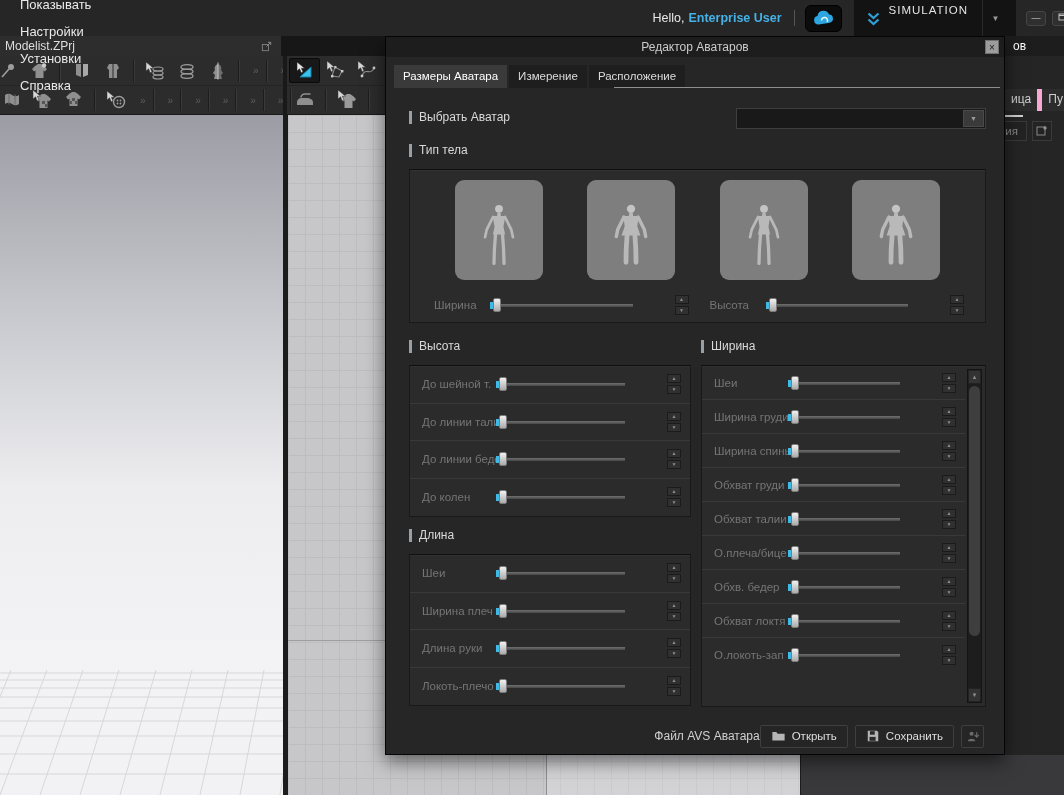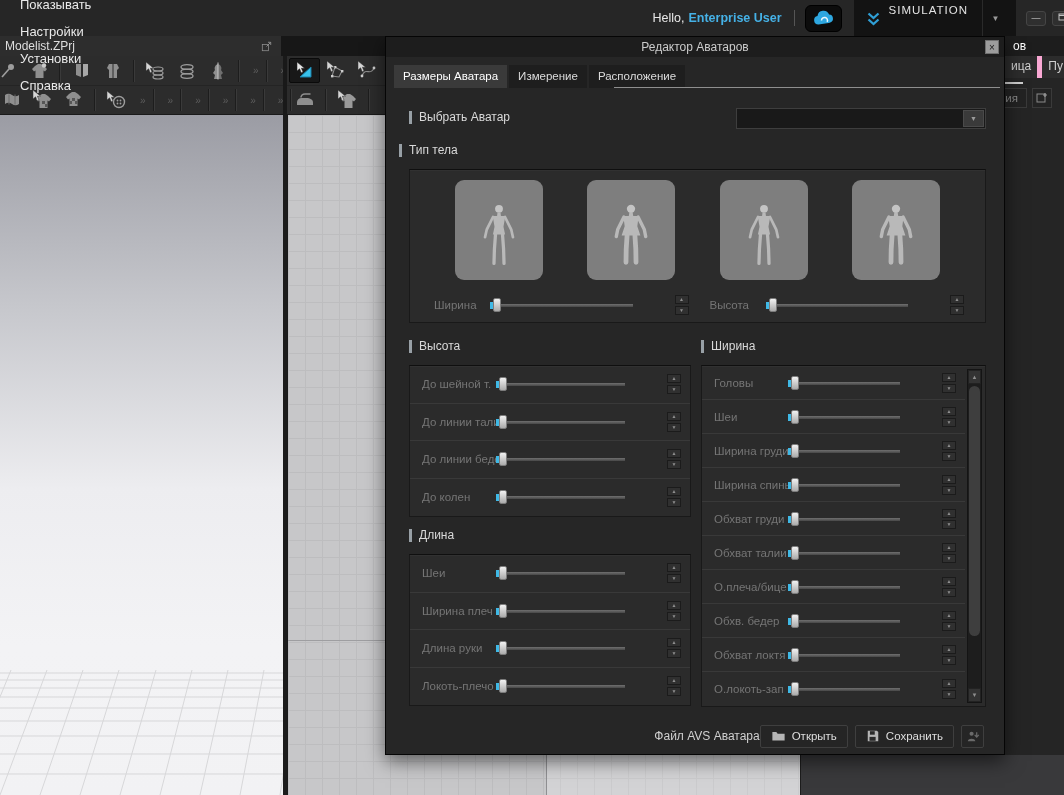--- a/index.html
+++ b/index.html
@@ -45,21 +45,21 @@
   .viewport2d{position:absolute;left:287px;top:115px;width:513px;height:680px;z-index:0;background:#c7c7c9;
     background-image:linear-gradient(#bdbdbf 1px,transparent 1px),linear-gradient(90deg,#bdbdbf 1px,transparent 1px);
     background-size:17px 17px;border-left:1px solid #1a1a1a;}
   .vp2-right{position:absolute;left:258px;top:0;width:255px;height:680px;background:rgba(255,255,255,.22);border-left:1px solid #8f8f92;}
   .vp2-hline{position:absolute;left:0;top:525px;width:258px;height:1px;background:#9e9ea1;}
   .bottom-right-dark{position:absolute;left:800px;top:755px;width:264px;height:40px;background:#39393b;border-left:1px solid #1d1d1d;z-index:2;}
 
   
   .right-frag{position:absolute;left:1005px;top:36px;width:59px;height:719px;background:#252525;z-index:2;overflow:hidden;}
   .rf-title{height:20px;background:#1d1d1d;font-size:12px;color:#ffffff;padding:3px 0 0 8px;}
-  .rf-tabs{display:flex;height:22px;background:#f9a8d4;gap:5px;}
+  .rf-tabs{display:flex;height:22px;background:#f9a8d4;gap:5px;margin-top:33px;}
   .rf-tab{background:#2c2c2c;color:#cfcfcf;font-size:12px;padding:3px 6px;}
   .rf-dash{width:18px;height:2px;background:#cfcfcf;margin:4px 0 4px 0;}
   .rf-row{display:flex;align-items:center;gap:5px;margin-left:-28px;}
   .rf-copy{background:#232323;border:1px solid #3a3a3a;color:#8a8a8a;font-size:11.5px;height:20px;padding:2px 8px;white-space:nowrap;}
   .rf-iconbtn{width:20px;height:20px;background:#232323;border:1px solid #3a3a3a;display:flex;align-items:center;justify-content:center;padding:0;}
 
   
   .dialog{position:absolute;left:385px;top:36px;width:620px;height:719px;background:#262626;z-index:5;
     border:1px solid #050505;box-shadow:0 6px 18px rgba(0,0,0,.55);}
   .dlg-title{position:absolute;left:0;top:0;width:100%;height:20px;background:#1d1d1d;
@@ -408,21 +408,21 @@
     <div class="tab-underline"></div>
 
     <div class="hdr" style="left:23px;top:73px;justify-content:center;">
       <span>Выбрать Аватар</span>
     </div>
     <div class="combo">
       <span class="combo-value"></span>
       <button class="combo-btn">▼</button>
     </div>
 
-    <div class="hdr" style="left:13px;top:106px;">
+    <div class="hdr" style="left:23px;top:106px;">
       <span>Тип тела</span>
     </div>
 
     <div class="panel bodypanel">
       <div class="thumbs">
         <button class="thumb">
             <svg class="fig" viewBox="0 0 44 62">
               <use href="#figS"></use>
             </svg>
           </button>
@@ -578,31 +578,20 @@
     <div class="hdr" style="left:315px;top:302px;">
       <span>Ширина</span>
     </div>
     <div class="panel widthpanel">
       <div class="scrollbar">
         <button class="sb-btn sb-up">▲</button>
         <div class="sb-thumb"></div>
         <button class="sb-btn sb-dn">▼</button>
       </div>
 
-  <div class="srow">
-    <span class="slabel">Головы</span>
-    <div class="slider">
-      <span class="track"></span>
-      <span class="knob"></span>
-    </div>
-    <div class="spin">
-      <button>▲</button>
-      <button>▼</button>
-    </div>
-  </div>
 
   <div class="srow">
     <span class="slabel">Шеи</span>
     <div class="slider">
       <span class="track"></span>
       <span class="knob"></span>
     </div>
     <div class="spin">
       <button>▲</button>
       <button>▼</button>

